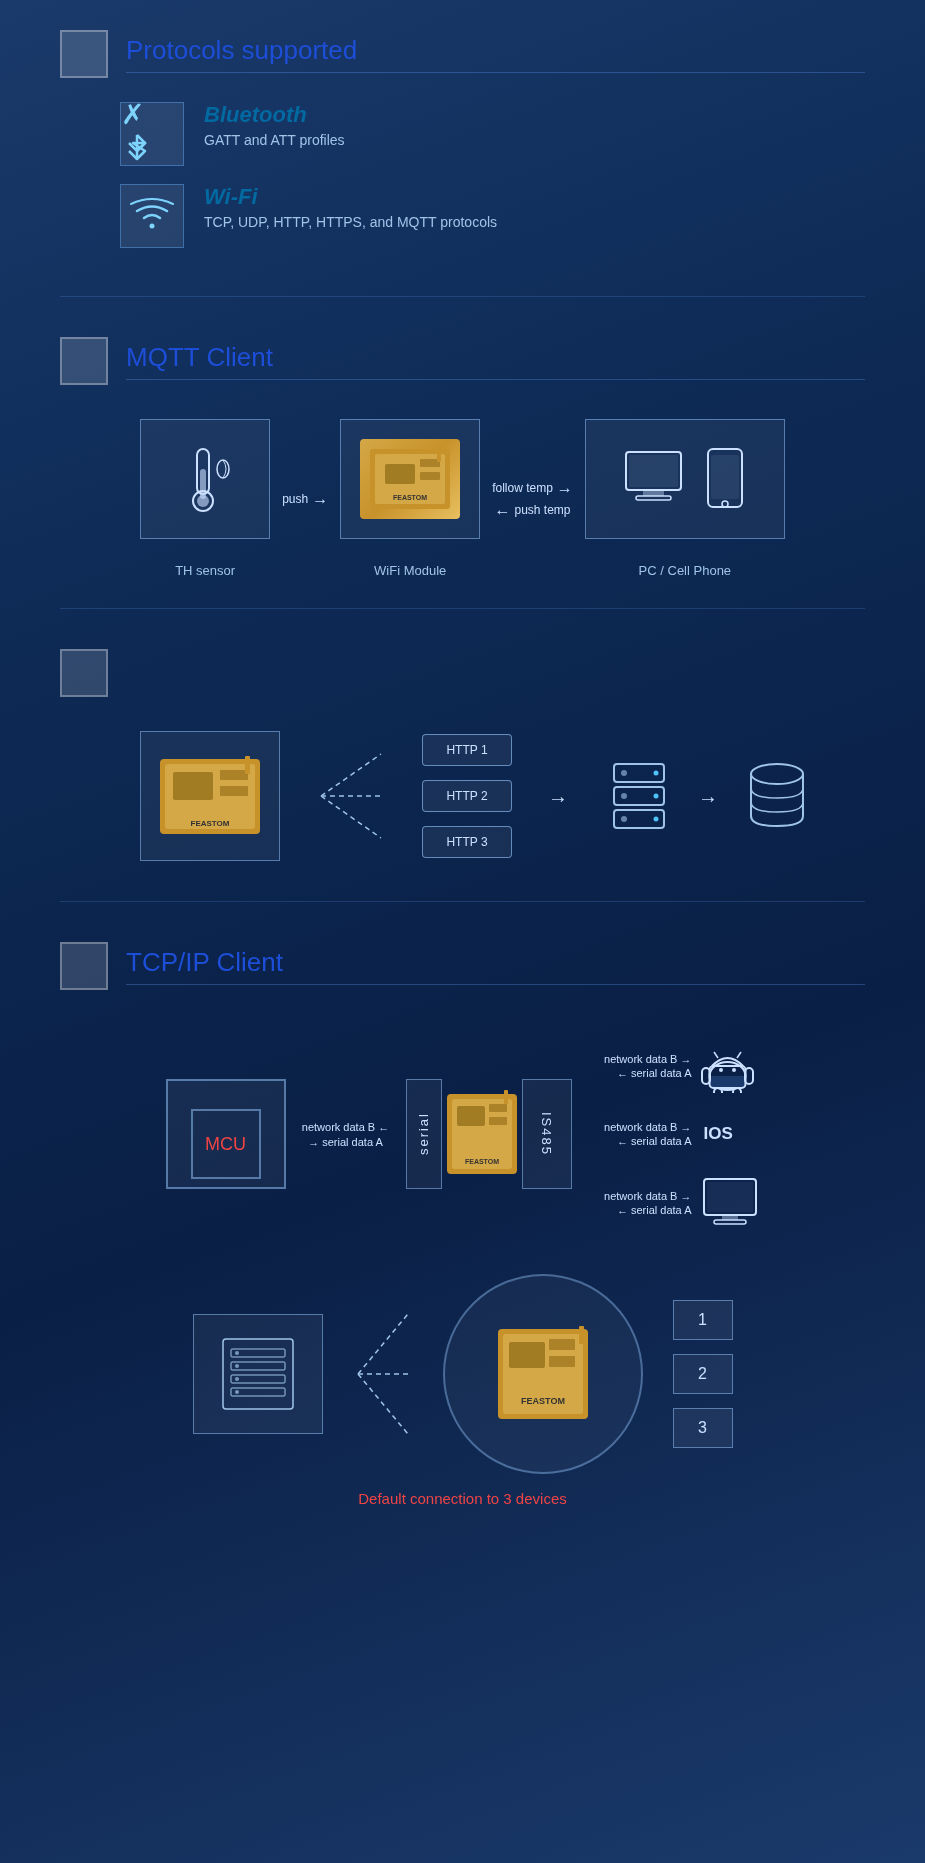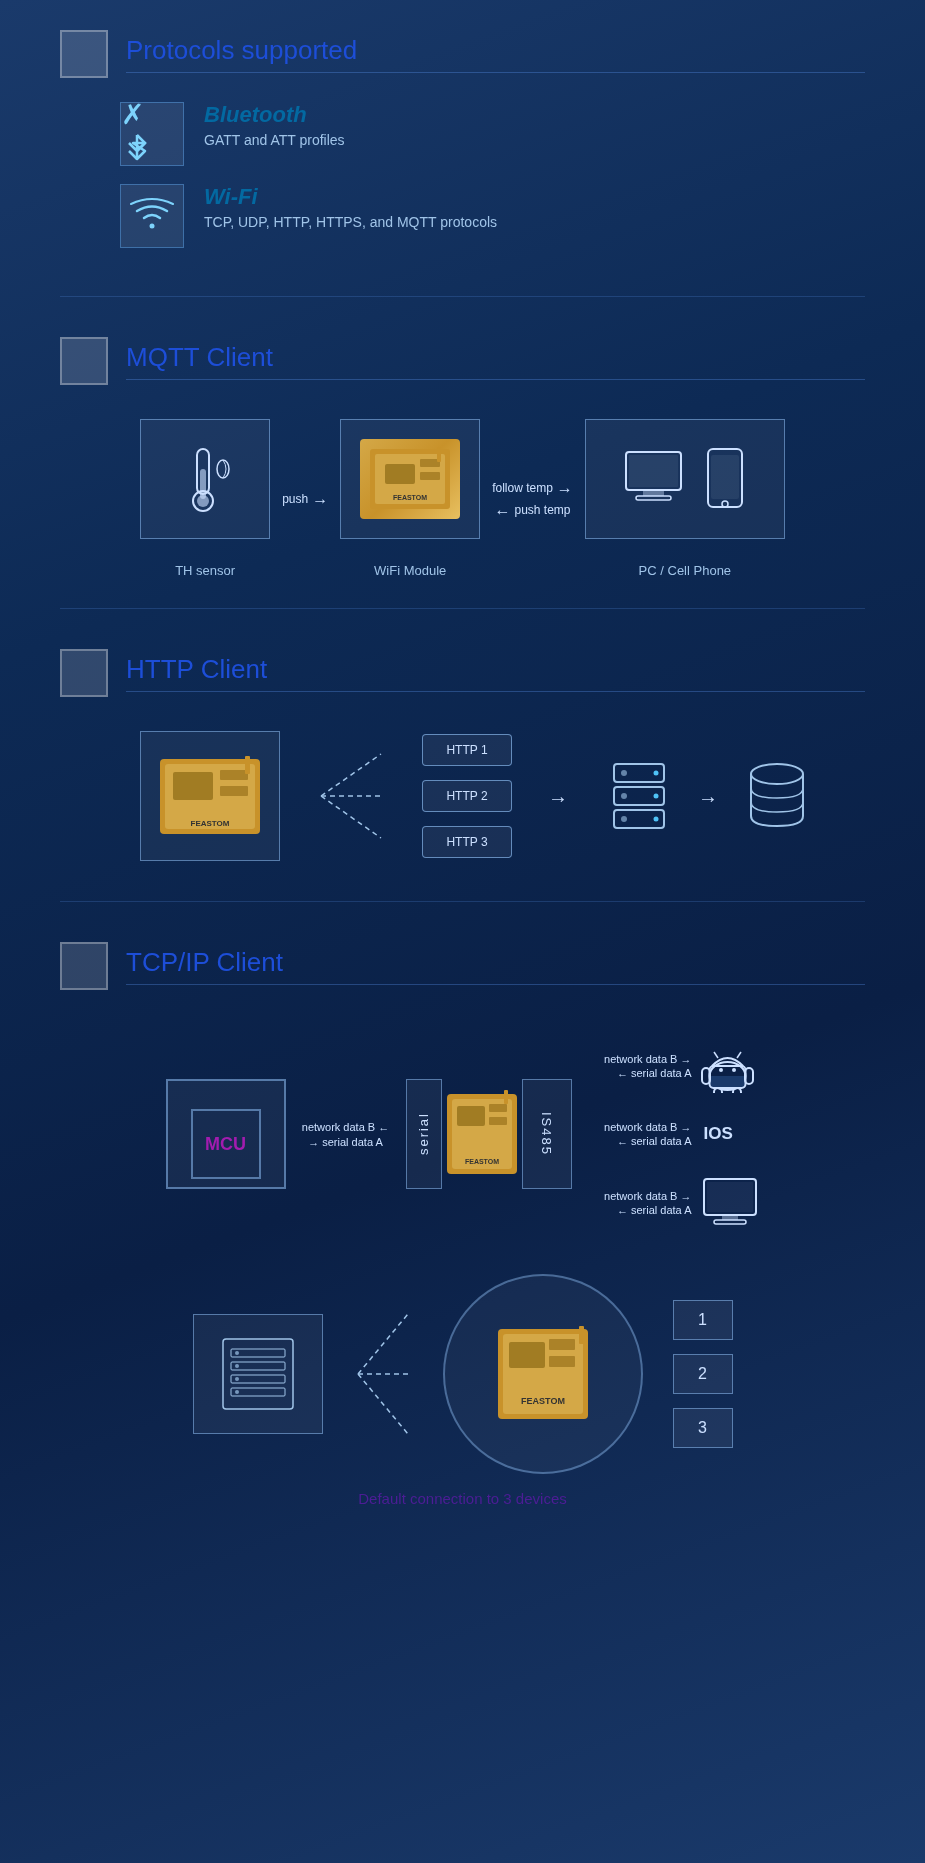--- a/index.html
+++ b/index.html
@@ -205,22 +205,22 @@
       flex-direction: column;
     }
     .mcu-inner {
       border: 2px solid rgba(150,200,255,0.5);
       width: 70px;
       height: 70px;
       display: flex;
       align-items: center;
       justify-content: center;
       font-size: 18px;
-      font-weight: bold;
-      color: #a21caf;
+      font-weight: normal;
+      color: #ef4444;
       margin-top: 20px;
     }
 
     .serial-box {
       width: 36px;
       height: 110px;
       border: 1.5px solid rgba(150,200,255,0.5);
       background: rgba(255,255,255,0.05);
       display: flex;
       align-items: center;
@@ -299,21 +299,21 @@
       width: 60px;
       height: 40px;
       display: flex;
       align-items: center;
       justify-content: center;
       font-size: 16px;
       color: #cce0ff;
     }
     .dc-caption {
       font-size: 15px;
-      color: #4c1d95;
+      color: #ef4444;
       margin-top: 16px;
       font-weight: 500;
     }
 
     
     .divider {
       height: 1px;
       background: rgba(100,160,255,0.2);
       margin: 10px 60px;
     }
@@ -486,21 +486,20 @@
     </div>
 
   </div>
 </div>
 
 <div class="divider"></div>
 
 <div class="section">
   <div class="section-header">
     <div class="section-icon-box"></div>
-    <div class="section-title">HTTP Client</div>
   </div>
 
   <div class="http-diagram">
 
     <div style="display:flex;flex-direction:column;align-items:center;">
       <div class="http-module-box">
         <svg width="110" height="85" viewBox="0 0 110 85" fill="none">
           <rect x="5" y="5" width="100" height="75" rx="4" fill="#c8922a"></rect>
           <rect x="10" y="10" width="90" height="65" rx="3" fill="#d4a847"></rect>
           <rect x="18" y="18" width="40" height="28" rx="2" fill="#8B6914" opacity="0.7"></rect>

